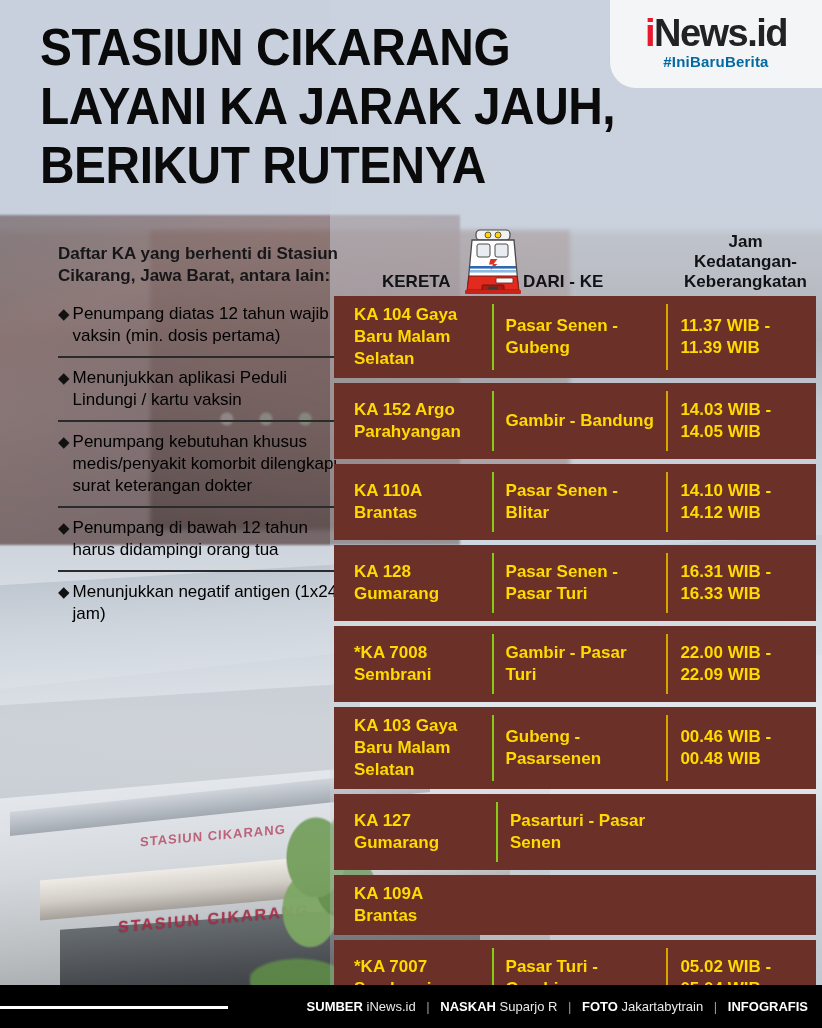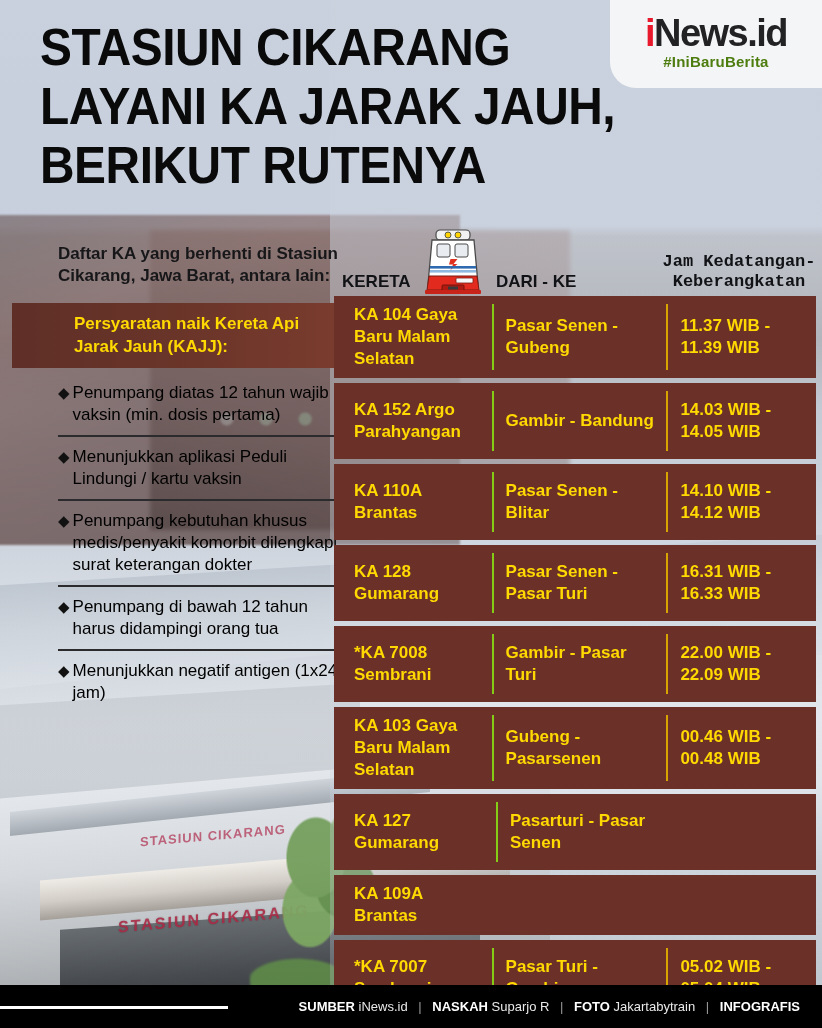--- a/index.html
+++ b/index.html
@@ -193,21 +193,21 @@
   }
   .logo-text {
     font: 700 38px "Liberation Sans", sans-serif;
     letter-spacing: -1.5px;
     color: #222224;
     line-height: 38px;
   }
   .logo-text .i { color: #e8192c; }
   .logo-tag {
     font: 700 15px "Liberation Sans", sans-serif;
-    color: #4d7c0f;
+    color: #0369a1;
     letter-spacing: .2px;
     margin-top: 1px;
   }
 
   
   .left-panel {
     position: absolute;
     left: 46px; top: 243px;
     width: 282px;
     z-index: 5;
@@ -262,23 +262,23 @@
     display: flex;
     align-items: flex-end;
     height: 74px;
     padding-bottom: 4px;
   }
   .th {
     font: 700 17px/20px "Liberation Sans", sans-serif;
     color: #111215;
     text-align: left;
   }
-  .th-kereta { width: 162px; padding-left: 8px; position: relative; }
+  .th-kereta { width: 162px; padding-left: 8px; position: relative; margin-left: 40px; }
   .th-dari { width: 166px; }
-  .th-jam { width: 154px; text-align: center; font-family: Liberation Mono, monospace; }
+  .th-jam { width: 154px; text-align: center; }
 
   .train-icon {
     position: absolute;
     left: 88px; bottom: -4px;
     width: 62px; height: 72px;
   }
 
   .trow {
     display: flex;
     background: #6b3028;
@@ -311,21 +311,21 @@
   .footer {
     position: absolute;
     left: 0; bottom: 0;
     width: 822px;
     height: 43px;
     background: #000;
     z-index: 8;
     display: flex;
     align-items: center;
     justify-content: flex-end;
-    padding-right: 22px;
+    padding-right: 14px;
   }
   .footer-rule {
     position: absolute;
     left: 0; top: 21px;
     width: 228px; height: 3px;
     background: #fff;
   }
   .footer-text {
     font: 400 13px "Liberation Sans", sans-serif;
     color: #e9e9e9;
@@ -364,21 +364,20 @@
   </div>
 
   <div class="headline">
     <div class="headline-line">STASIUN CIKARANG</div>
     <div class="headline-line">LAYANI KA JARAK JAUH,</div>
     <div class="headline-line">BERIKUT RUTENYA</div>
   </div>
 
   <div class="left-panel">
     <div class="intro">Daftar KA yang berhenti di Stasiun Cikarang, Jawa Barat, antara lain:</div>
-    <div class="req-banner">Persyaratan naik Kereta Api Jarak Jauh (KAJJ):</div>
     <ul class="req-list">
       <li class="req-item">
         <span class="req-bullet">◆</span>
         <span class="req-text">Penumpang diatas 12 tahun wajib vaksin (min. dosis pertama)</span>
       </li>
       <li class="req-item">
         <span class="req-bullet">◆</span>
         <span class="req-text">Menunjukkan aplikasi Peduli Lindungi / kartu vaksin</span>
       </li>
       <li class="req-item">

